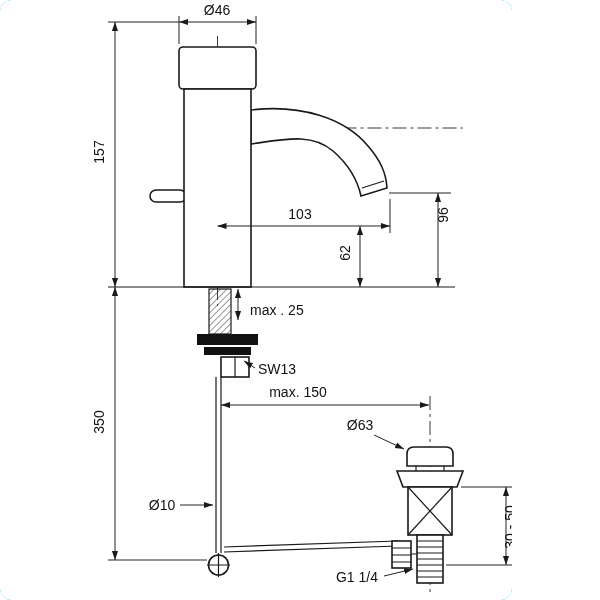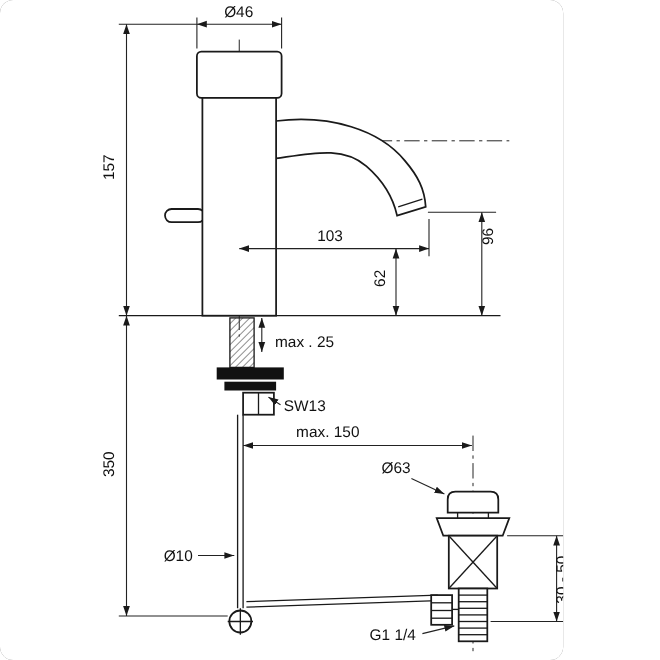--- a/index.html
+++ b/index.html
@@ -1,17 +1,17 @@
 <!DOCTYPE html>
 <html><head>
 <meta charset="utf-8">
 <style>
   html,body { margin:0; padding:0; background:#ffffff; }
   .stage {
-    position:relative; width:512px; height:600px; background:#737373;
+    position:relative; width:512px; height:600px; background:#0ea5e9;
     font-family:"Liberation Sans", sans-serif; overflow:hidden;border-radius:12px;
   }
   svg { display:block; }
   text {
     font-family:"Liberation Sans", sans-serif;
     font-size:14px; fill:#111111;
   }
   .outline  { fill:#ffffff; stroke:#1a1a1a; stroke-width:1.6; }
   .thin     { fill:none; stroke:#1a1a1a; stroke-width:1.2; }
   .dim      { fill:none; stroke:#222222; stroke-width:1; }

